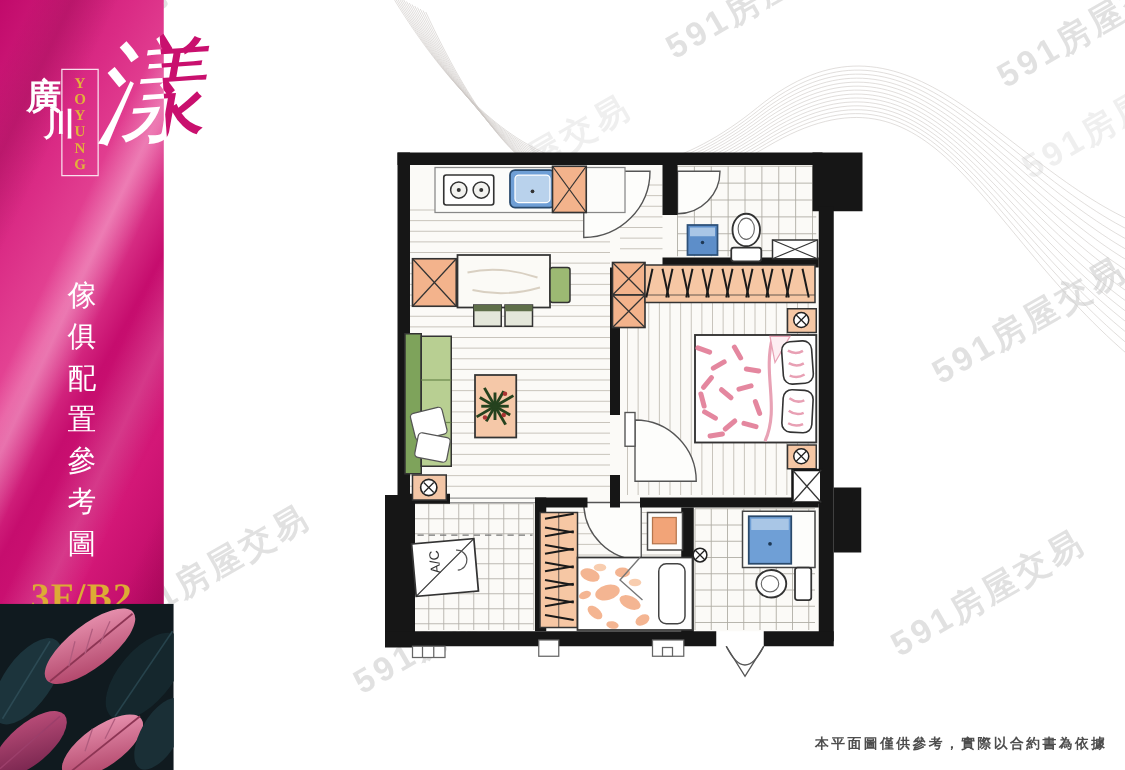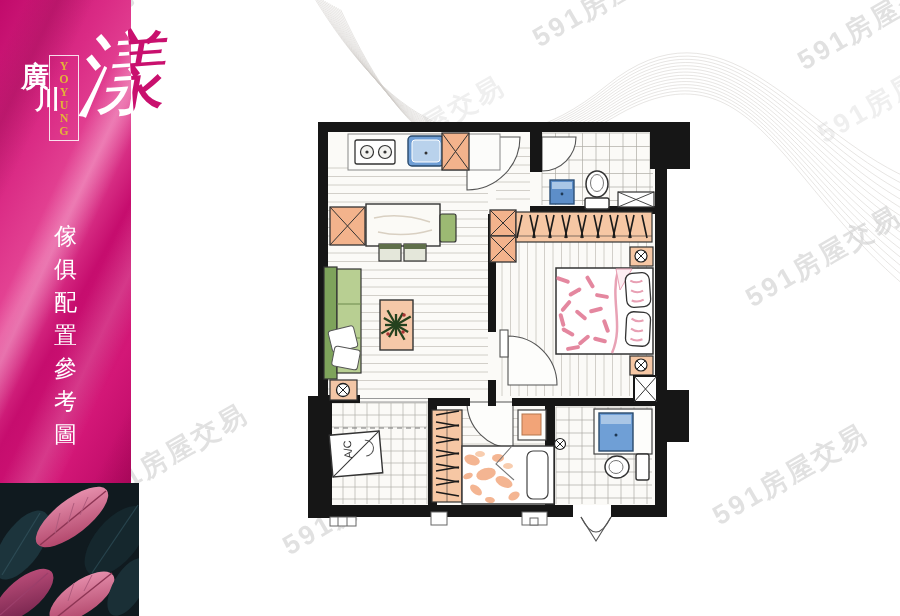--- a/index.html
+++ b/index.html
@@ -91,20 +91,21 @@
     <div class="streaks2"></div>
     <div class="vtitle">
       <div>傢</div>
       <div>俱</div>
       <div>配</div>
       <div>置</div>
       <div>參</div>
       <div>考</div>
       <div>圖</div>
     </div>
+    <div class="floor-label">3F/B2</div>
   </div>
 
   <div class="logo">
     <span class="ch1">廣</span>
     <span class="ch2">川</span>
     <div class="enbox">
       <span>Y</span>
       <span>O</span>
       <span>Y</span>
       <span>U</span>
@@ -551,13 +552,14 @@
     </g>
 
     <g transform="rotate(-5 56 344)">
       <rect x="31" y="323" width="50" height="42" fill="#fff" stroke="#333" stroke-width="1.4"></rect>
       <line x1="31" y1="365" x2="81" y2="323" stroke="#333" stroke-width="1"></line>
       <path d="M 66,331 A 8,8 0 0 1 66,347" stroke="#555" stroke-width="1" fill="none"></path>
       <text x="48" y="352" font-size="11" fill="#333" font-family="Liberation Sans, sans-serif" transform="rotate(-90 48 348)">A/C</text>
     </g>
   </svg>
 
+  <div class="disclaimer">本平面圖僅供參考，實際以合約書為依據</div>
 </div>
 
 </body></html>

